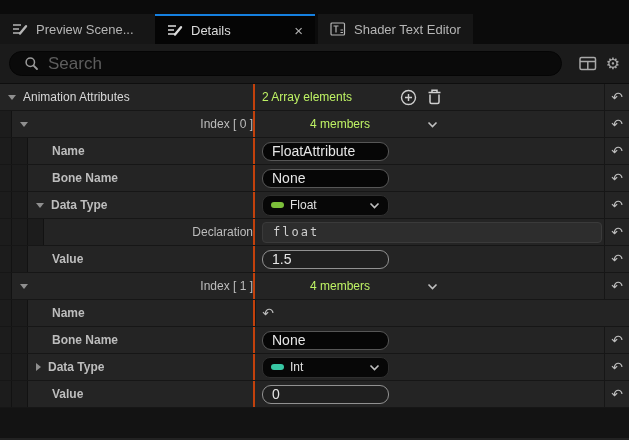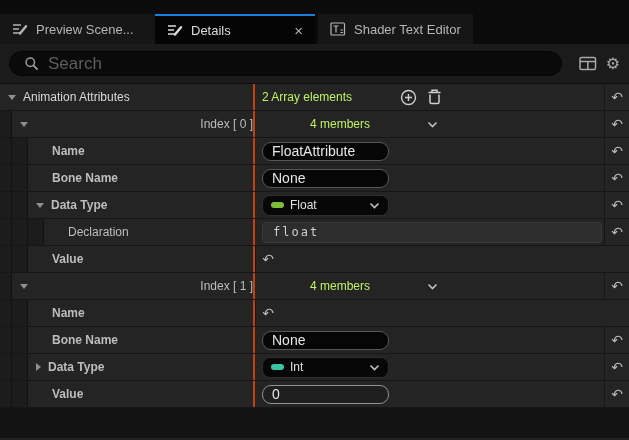--- a/index.html
+++ b/index.html
@@ -39,21 +39,21 @@
   
   .row{height:27px;display:flex;align-items:stretch;background:#242424;
        border-bottom:1px solid #161616;flex:none;}
   .strip{width:12px;background:#1c1c1c;border-right:1px solid #121212;flex:none;}
   .strip.w{width:16px;}
   .namecol{display:flex;align-items:center;padding-left:8px;
            border-right:2px solid #c2410c;flex:none;}
   .namecol.d0{width:255px;}
   .namecol.d1{width:243px;justify-content:space-between;}
   .namecol.d2{width:227px;font-weight:bold;}
-  .namecol.d3{width:211px;}
+  .namecol.d3{width:211px;justify-content:flex-end;}
   .valcol{flex:1;display:flex;align-items:center;padding-left:7px;overflow:hidden;}
   .resetcol{width:25px;flex:none;border-left:1px solid #161616;display:flex;
             align-items:center;justify-content:center;}
   .reseticon{color:#bdbdbd;font-size:14px;line-height:1;}
 
   .tri{width:0;height:0;margin-right:7px;flex:none;}
   .tri.down{border-left:4px solid transparent;border-right:4px solid transparent;
             border-top:5px solid #8f8f8f;}
   .tri.right{border-top:4px solid transparent;border-bottom:4px solid transparent;
              border-left:5px solid #8f8f8f;}
@@ -253,20 +253,23 @@
     </div>
   </div>
 
   <div class="row">
     <div class="strip"></div>
     <div class="strip w"></div>
     <div class="namecol d2">
       <span class="tri none"></span>
       <span class="lbl">Value</span>
     </div>
+    <div class="valcol">
+      <input class="field spin" value="1.5" style="">
+    </div>
     <div class="resetcol">
       <span class="reseticon">↶</span>
     </div>
   </div>
 
   <div class="row">
     <div class="strip"></div>
     <div class="namecol d1">
       <span class="tri down"></span>
       <span class="lbl">Index [ 1 ]</span>

